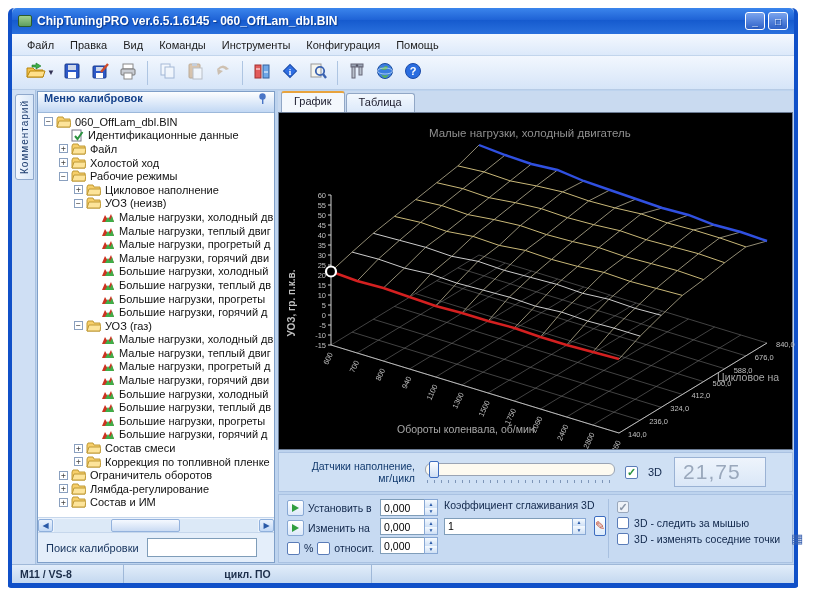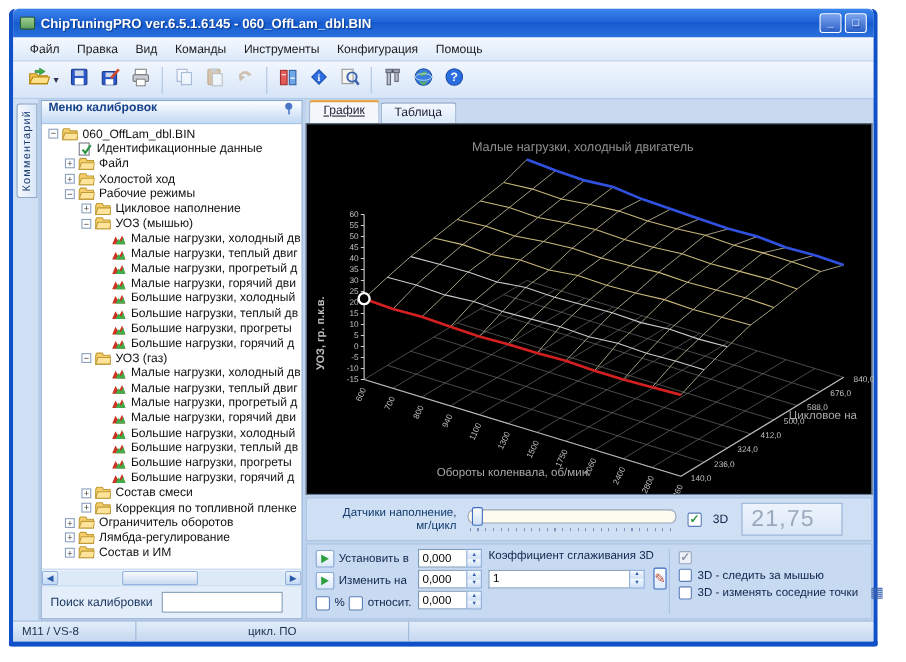--- a/index.html
+++ b/index.html
@@ -59,21 +59,21 @@
   .hthumb { position:absolute; left:28%; width:34%; height:13px; border-radius:2px;
             background:linear-gradient(#f5f9ff,#cadbf3); border:1px solid #93b2dd; }
   .searchrow { height:30px; display:flex; align-items:center; gap:8px; padding:0 8px; font-size:11px; color:#15325c;
                background:#e4eefa; border-top:1px solid #c6d7ec;}
   .searchrow input { width:110px; height:19px; border:1px solid #7f9db9; font-size:11px; padding:0 3px; }
 
   .rightpanel { flex:1; display:flex; flex-direction:column; margin:1px 1px 1px 2px; min-width:0; }
   .tabsrow { height:21px; display:flex; align-items:flex-end; gap:1px; padding-left:3px; background:#c9daf0; }
   .tab { padding:2px 12px 2px; font-size:11px; color:#223; background:linear-gradient(#f3f8fe,#dcE9fa);
          border:1px solid #91a7c6; border-bottom:none; border-radius:3px 3px 0 0; height:19px; }
-  .tab.active { background:#f4f8fd; border-top:2px solid #e8a33d; height:21px; font-weight:normal;text-decoration:underline; }
+  .tab.active { background:#f4f8fd; border-top:2px solid #e8a33d; height:21px; font-weight:normal; }
   .chartwrap { height:338px; background:#000; border:1px solid #6a7a92; position:relative; }
   .chartwrap svg { display:block; }
 
   .sliderrow { height:40px; background:#cfe0f4; border:1px solid #aac2e2; margin-top:2px;
                display:flex; align-items:center; padding:0 8px; gap:10px; }
   .sliderlabel { font-size:10.5px; color:#123a6e; text-align:right; line-height:12px; width:128px; }
   .slider { width:190px; position:relative; height:24px; }
   .strack { position:absolute; left:0; right:0; top:3px; height:13px; background:#fdfaf0; border:1px solid #9aa4b4; border-radius:6px; }
   .sthumb { position:absolute; left:4px; top:1px; width:10px; height:17px; background:linear-gradient(#fdfeff,#cfe0f5);
             border:1px solid #3c6cc0; border-radius:2px; }
@@ -105,21 +105,21 @@
   .editbtn { width:22px; height:20px; border:1px solid #3c6cc0; border-radius:2px; background:linear-gradient(#fff,#dcebfb);
              font-size:12px; color:#c04428; display:flex; align-items:center; justify-content:center; margin-left:4px; }
   .optgroup { flex:1; border-left:1px solid #a8c0e0; padding-left:8px; display:flex; flex-direction:column; gap:1px; }
   .optrow { display:flex; align-items:center; gap:5px; height:15px; }
   .optrow .olbl { font-size:10.5px; color:#10264a; white-space:nowrap; }
   .optrow.disabled .olbl { color:#9fb0c6; }
   .optrow .cb { width:12px; height:12px; }
   .gridbtn { margin-left:6px; font-size:13px; color:#3a62b0; line-height:12px; }
 
   .statusbar { height:19px; background:linear-gradient(#e2edfa,#c4d8f0); border-top:1px solid #9fb8d8;
-               display:flex; font-size:10.5px; color:#1c2e4a; align-items:stretch; }
+               display:flex; font-size:10.5px; color:#1c2e4a; align-items:stretch;font-weight:bold; }
   .scell { border-right:1px solid #9fb8d8; display:flex; align-items:center; padding:0 8px; }
   .scell.c1 { width:112px; }
   .scell.c2 { width:248px; justify-content:center; }
   .scell.rest { flex:1; border-right:none; }
 </style>
 </head>
 <body>
 
 <div class="page">
   <div class="window">
@@ -331,21 +331,21 @@
             </div>
             <div class="trow">
               <span class="tspace" style="width:34px"></span>
               <span class="texp">−</span>
               <span class="ticon">
                 <svg width="15" height="12">
                   <path d="M1 11 V3 l1-2 h5 l1 2 h6 v8 z" fill="#f7cf6a" stroke="#c09a36"></path>
                   <path d="M1 11 L3 5 h12 l-1 6 z" fill="#fde49a" stroke="#c09a36"></path>
                 </svg>
               </span>
-              <span>УОЗ (мышью)</span>
+              <span>УОЗ (неизв)</span>
             </div>
             <div class="trow">
               <span class="tspace" style="width:49px"></span>
               <span class="tspace"></span>
               <span class="ticon">
                 <svg width="14" height="12">
                   <path d="M1 11 L4 4 L7 9 L10 3 L13 11 Z" fill="#cc3322"></path>
                   <path d="M4 11 L7 6 L9 9 L11 5 L13 11 Z" fill="#3fae49"></path>
                 </svg>
               </span>

